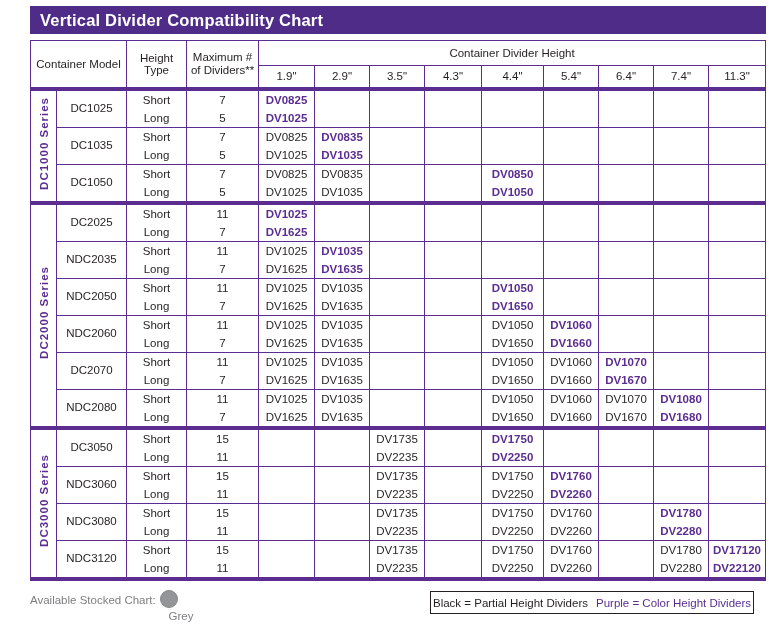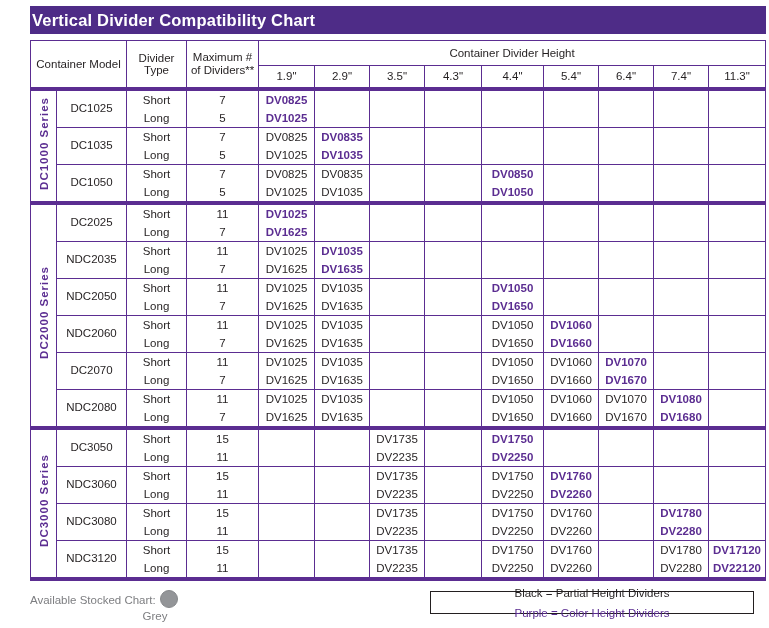--- a/index.html
+++ b/index.html
@@ -5,21 +5,21 @@
   :root{
     --purple:#5b2d91; --banner:#4e2c87; --ink:#231f20; --grey:#7d7e81; --swatch:#939598;
   }
   *{box-sizing:border-box; margin:0; padding:0;}
   html,body{background:#fff;}
   .page{position:relative; width:769px; height:628px; background:#ffffff;
         font-family:"Liberation Sans", sans-serif; color:var(--ink); overflow:hidden;}
 
   .banner{position:absolute; left:30px; top:6px; width:736px; height:28px;
           background:var(--banner); display:flex; align-items:center;}
-  .banner span{color:#ffffff; font-weight:bold; font-size:16.5px; padding-left:2px; letter-spacing:.2px;}
+  .banner span{color:#ffffff; font-weight:bold; font-size:16.5px; padding-left:10px; letter-spacing:.2px;}
 
   table.chart{position:absolute; left:30px; top:40px; width:735px;
               border-collapse:collapse; table-layout:fixed;}
   table.chart th, table.chart td{border:1px solid var(--purple); font-size:11.5px;
               font-weight:400; color:var(--ink); padding:0; text-align:center; vertical-align:middle;}
   thead tr.h1 th{height:25px;}
   thead tr.h2 th{height:23px;}
   th.cm{ text-align:left; padding-left:8px; line-height:1.25;margin-left:40px;}
   th.maxh{line-height:1.15;margin-left:36px;}
   tbody td{height:18px; line-height:18px;}
@@ -29,25 +29,25 @@
   td.series{vertical-align:middle; text-align:center;}
   td.series span{writing-mode:vertical-rl; transform:rotate(180deg);
       color:var(--purple); font-weight:bold; font-size:11.5px; letter-spacing:1px; white-space:nowrap;}
   td.model{text-align:left; padding-left:6px; vertical-align:top; line-height:19px;margin-top:24px;}
   .code{color:var(--ink);}
   .code.full{color:var(--purple); font-weight:bold;}
 
   .footer-label{position:absolute; left:30px; top:594px; font-size:11.5px; color:var(--grey);}
   .swatch{position:absolute; left:160px; top:590px; width:18px; height:18px; border-radius:50%;
           background:var(--swatch); border:1.5px solid #86888b;}
-  .swatch-name{position:absolute; left:133px; top:610px; width:44px; text-align:center;
+  .swatch-name{position:absolute; left:159px; top:610px; width:44px; text-align:center;
           font-size:11.5px; color:var(--grey);}
   .legend{position:absolute; left:430px; top:591px; width:324px; height:23px;
           border:1.5px solid var(--ink); display:flex; align-items:center; justify-content:center;
-          font-size:11.5px; gap:8px; background:#fff;flex-direction:column;}
+          font-size:11.5px; gap:8px; background:#fff;}
   .legend .lg-black{color:var(--ink);}
   .legend .lg-purple{color:var(--purple);}
 </style>
 </head>
 <body>
 
 <div class="page">
 
   <div class="banner">
     <span>Vertical Divider Compatibility Chart</span>
@@ -65,21 +65,21 @@
         <col style="width:57px">
       <col style="width:62px">
         <col style="width:55px">
         <col style="width:55px">
         <col style="width:55px">
       <col style="width:57px">
     </colgroup>
     <thead>
       <tr class="h1">
         <th class="cm" colspan="2" rowspan="2">Container Model</th>
-        <th rowspan="2">Divider Type</th>
+        <th rowspan="2">Height Type</th>
         <th class="maxh" rowspan="2">Maximum # of Dividers**</th>
         <th colspan="9">Container Divider Height</th>
       </tr>
       <tr class="h2" id="height-row">
           <th>1.9"</th>
           <th>2.9"</th>
           <th>3.5"</th>
           <th>4.3"</th>
           <th>4.4"</th>
           <th>5.4"</th>

